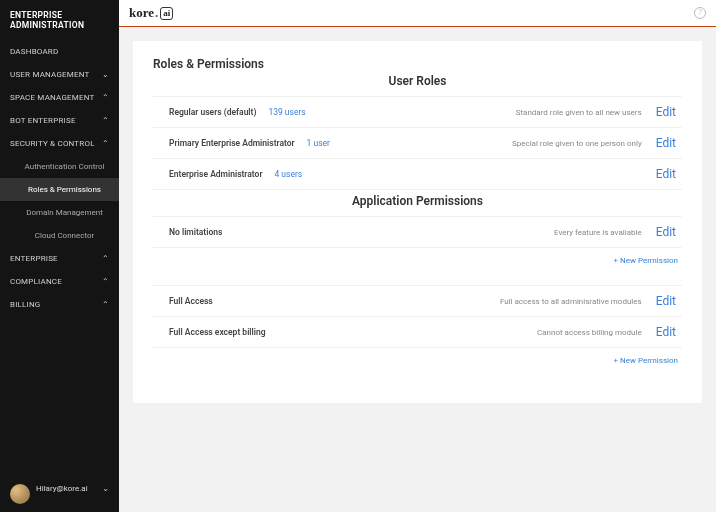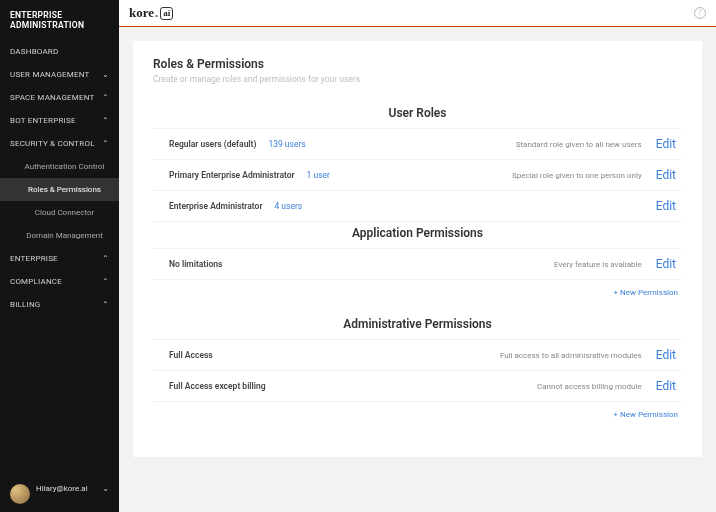--- a/index.html
+++ b/index.html
@@ -184,22 +184,22 @@
       <span>BOT ENTERPRISE</span>
       <span class="chevron">⌃</span>
     </div>
 
     <div class="nav-item">
       <span>SECURITY &amp; CONTROL</span>
       <span class="chevron">⌃</span>
     </div>
     <div class="nav-sub">Authentication Control</div>
     <div class="nav-sub active">Roles &amp; Permissions</div>
+    <div class="nav-sub">Domain Management</div>
     <div class="nav-sub">Cloud Connector</div>
-    <div class="nav-sub">Domain Management</div>
 
     <div class="nav-item">
       <span>ENTERPRISE</span>
       <span class="chevron">⌃</span>
     </div>
 
     <div class="nav-item">
       <span>COMPLIANCE</span>
       <span class="chevron">⌃</span>
     </div>
@@ -225,21 +225,20 @@
         <span class="logo-dot">.</span>
         <span class="logo-box">ai</span>
     </div>
     <div class="help-icon">?</div>
   </div>
 
   <div class="content-wrap">
     <div class="panel">
 
       <h1 class="page-title">Roles &amp; Permissions</h1>
-      <div class="page-sub">Create or manage roles and permissions for your users</div>
 
       <div class="section">
         <h2 class="section-title">User Roles</h2>
 
         <div class="row">
           <span class="role-name">Regular users (default)</span>
           <span class="role-count">139 users</span>
           <span class="spacer"></span>
           <span class="role-desc">Standard role given to all new users</span>
           <span class="edit-link">Edit</span>
@@ -264,21 +263,20 @@
         <div class="row">
           <span class="role-name">No limitations</span>
           <span class="spacer"></span>
           <span class="role-desc">Every feature is avaliable</span>
           <span class="edit-link">Edit</span>
         </div>
         <span class="add-link">+ New Permission</span>
       </div>
 
       <div class="section">
-        <h2 class="section-title">Administrative Permissions</h2>
         <div class="row">
           <span class="role-name">Full Access</span>
           <span class="spacer"></span>
           <span class="role-desc">Full access to all adminisrative modules</span>
           <span class="edit-link">Edit</span>
         </div>
         <div class="row">
           <span class="role-name">Full Access except billing</span>
           <span class="spacer"></span>
           <span class="role-desc">Cannot access billing module</span>

